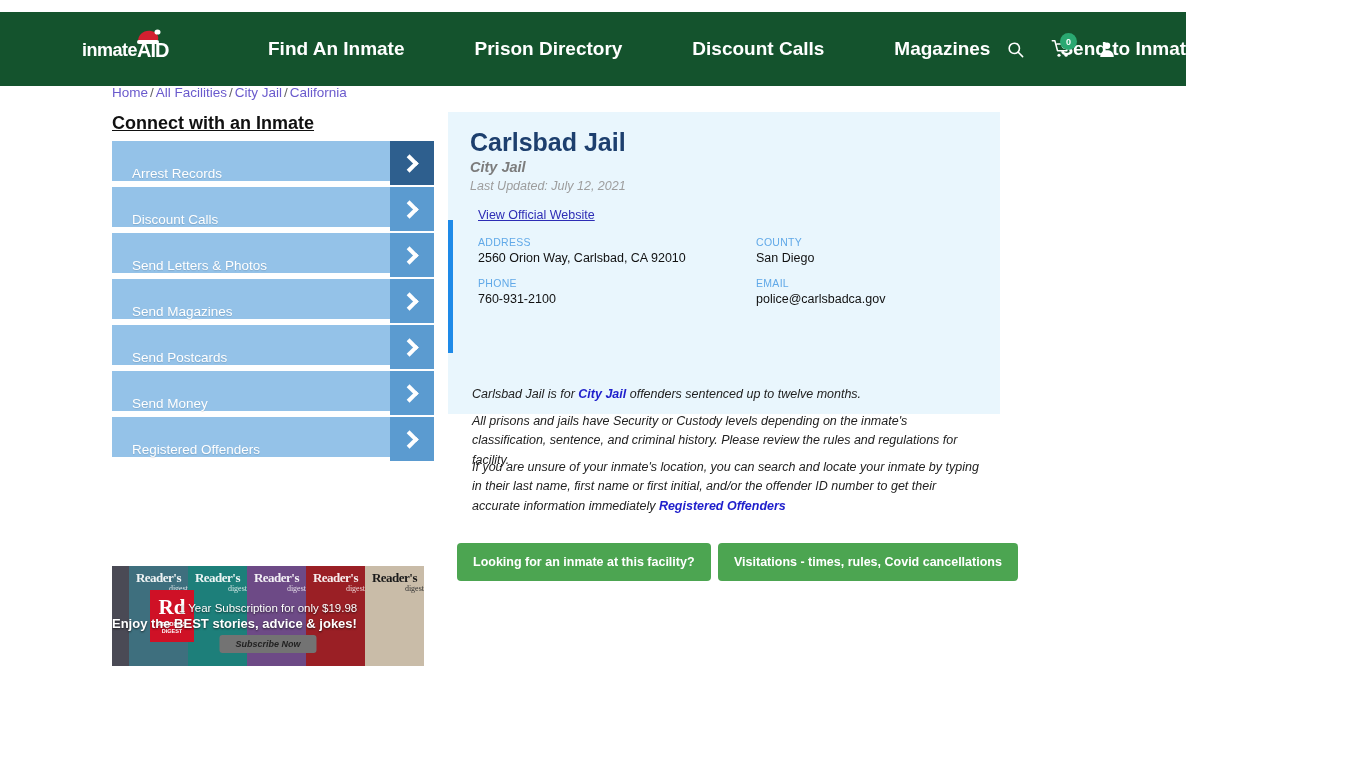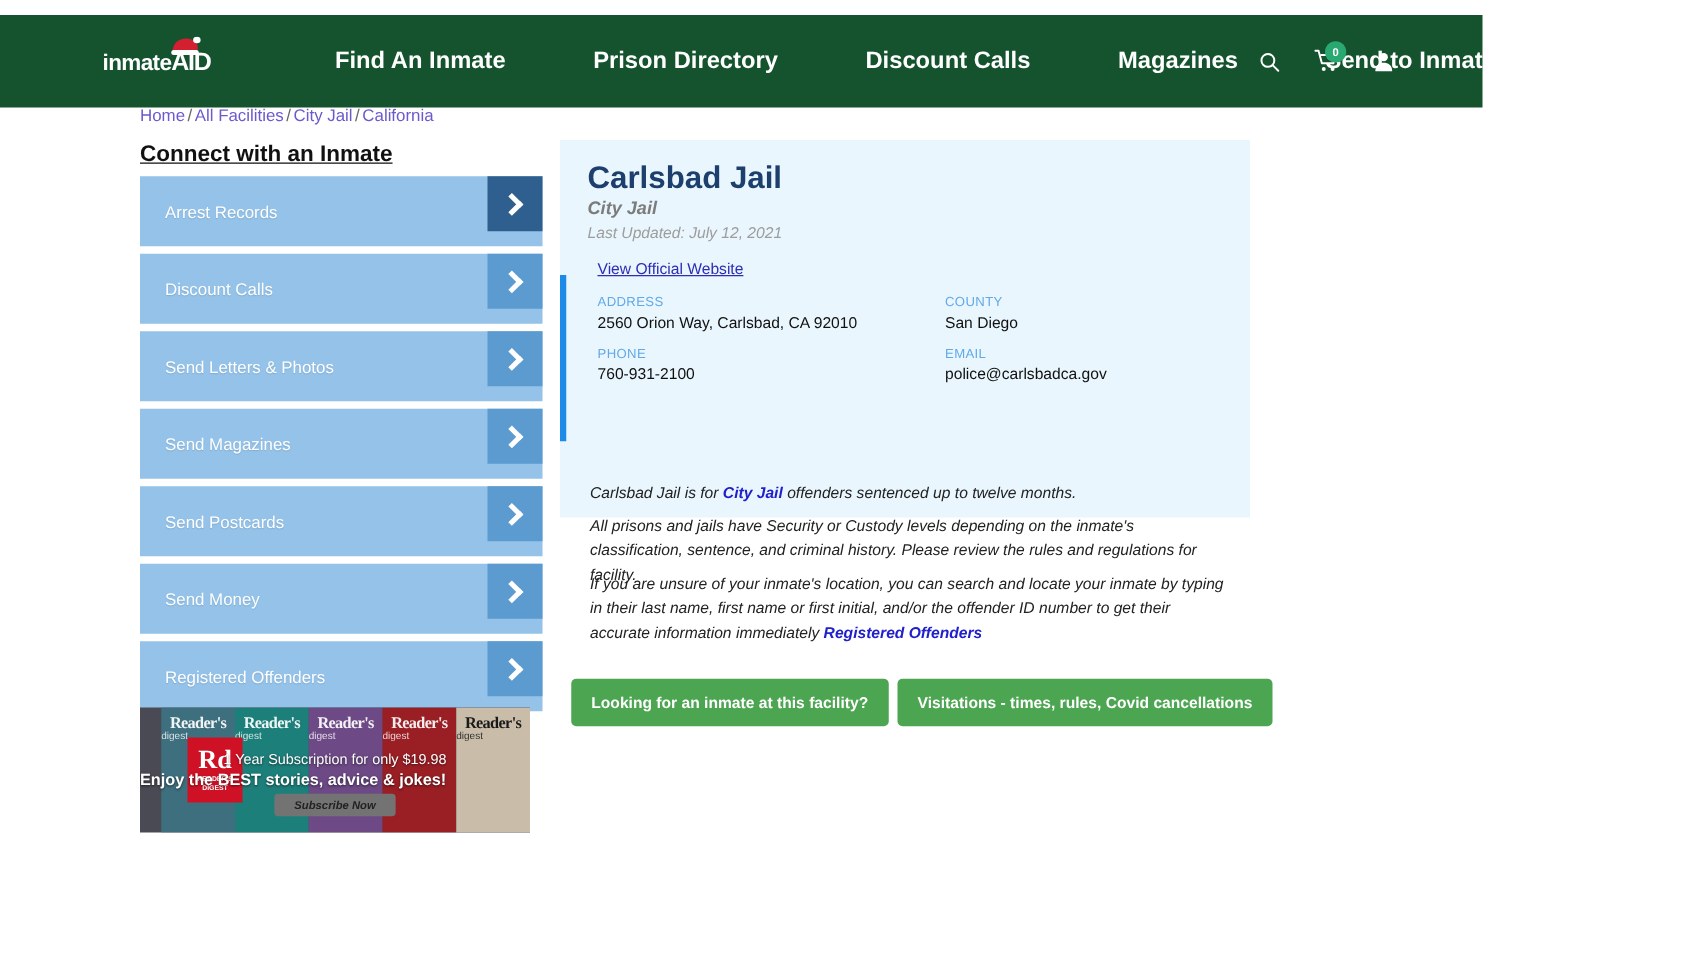--- a/index.html
+++ b/index.html
@@ -86,22 +86,22 @@
     font-size: 18px; font-weight: bold; color: #111;
     text-decoration: underline;
   }
 
   
   .sidebar {
     position: absolute; left: 112px; top: 141px;
     width: 322px;
   }
   .side-item {
-    position: relative; height: 56px; margin-bottom: 6px;
-    background: #94c2e8; display: flex; align-items: center;
+    position: relative; height: 40px; margin-bottom: 6px;
+    background: #94c2e8; display: flex; align-items: flex-end;
     cursor: pointer;
   }
   .side-label {
     color: #ffffff; font-size: 13.5px; padding-left: 20px;
     text-shadow: 0 1px 1px rgba(0,0,0,0.12);
   }
   .side-arrow {
     position: absolute; right: 0; top: 0;
     width: 44px; height: 44px; background: #5b9bd0;
     display: flex; align-items: center; justify-content: center;
@@ -125,22 +125,22 @@
   .ad-covers { position: absolute; inset: 0; display: flex; padding-left: 17px; }
   .ad-cover { flex: 1; position: relative; overflow: hidden; }
   .ad-cover .rdtop {
     position: absolute; top: 4px; left: 0; right: 0;
     text-align: center; color: rgba(255,255,255,0.92);
     font-family: "Liberation Serif", serif;
     font-size: 13px; font-weight: bold; letter-spacing: -0.5px;
   }
   .ad-cover .rdsub {
     position: absolute; top: 18px; left: 0; right: 0;
-    text-align: left; color: rgba(255,255,255,0.8);
-    font-family: Liberation Sans, sans-serif; font-size: 8px;
+    text-align: right; color: rgba(255,255,255,0.8);
+    font-family: Liberation Serif, serif; font-size: 8px;
   }
   .ad-logo {
     position: absolute; left: 38px; top: 24px;
     width: 44px; height: 52px; background: #cf1126;
     display: flex; flex-direction: column;
     align-items: center; justify-content: center;
   }
   .ad-logo .rd {
     color: #fff; font-family: "Liberation Serif", serif;
     font-size: 21px; font-weight: bold; line-height: 1;

